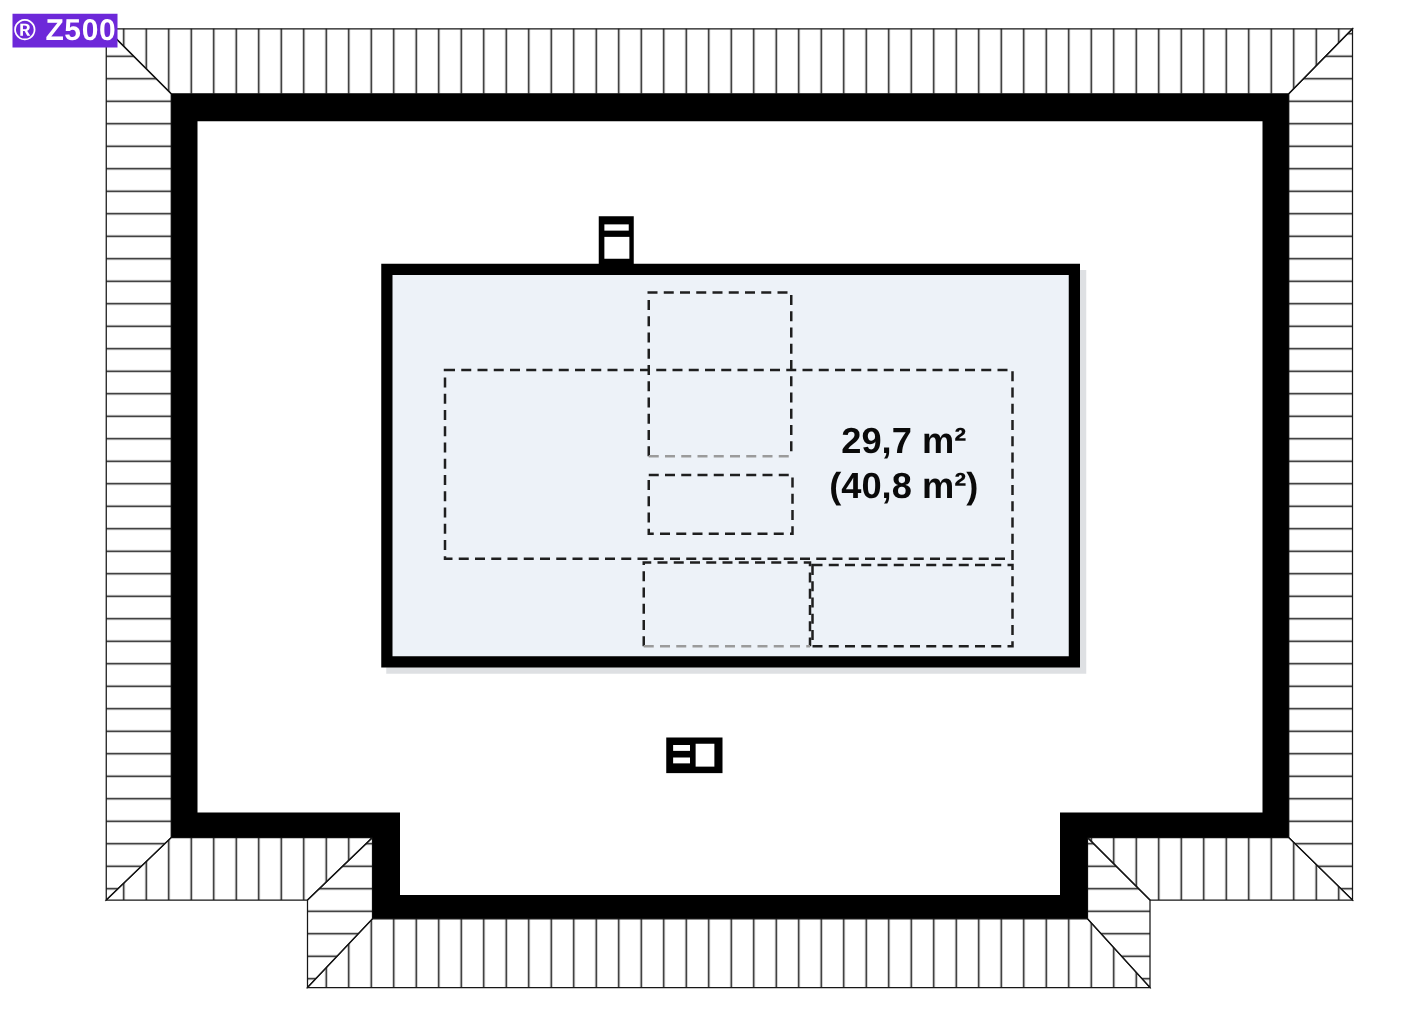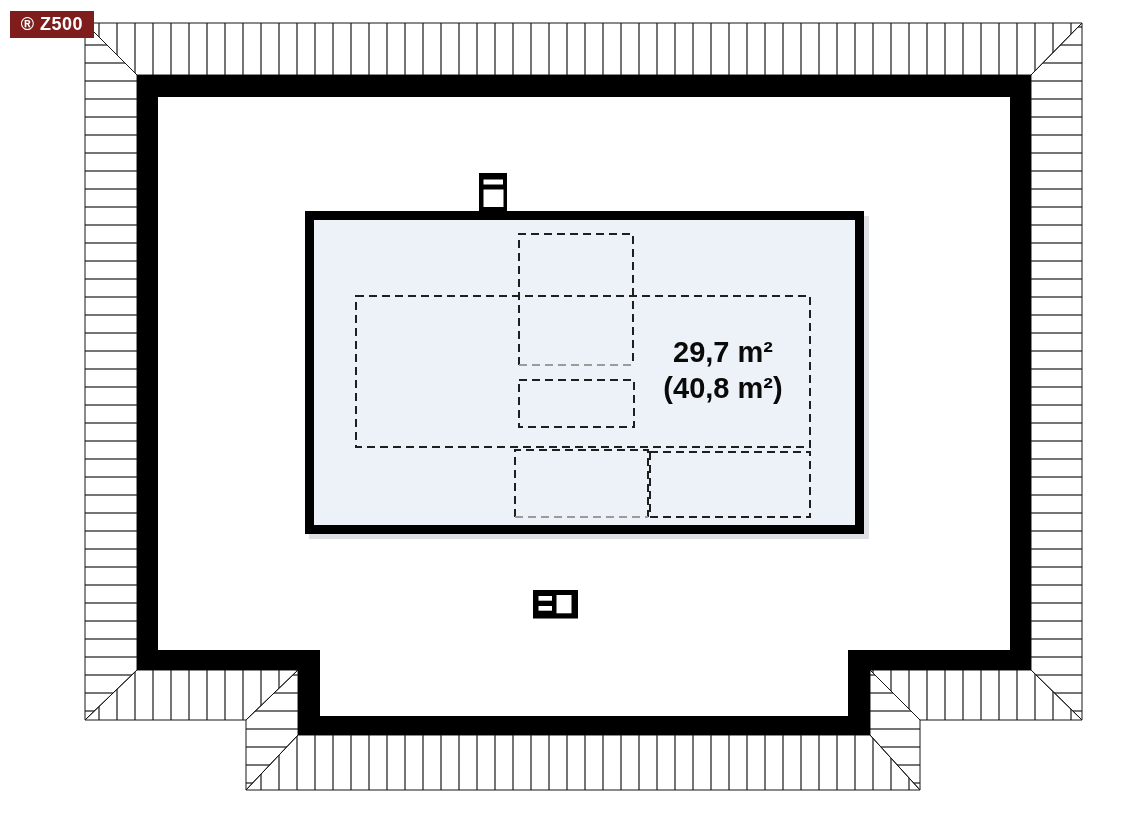--- a/index.html
+++ b/index.html
@@ -19,23 +19,23 @@
     position: absolute;
     left: 0;
     top: 0;
   }
   .brand-badge {
     position: absolute;
     left: 10px;
     top: 11px;
     width: 84px;
     height: 27px;
-    background: #7f1d1d;
+    background: #6d28d9;
     color: #ffffff;
-    font-size: 18px;
+    font-size: 24px;
     font-weight: bold;
     display: flex;
     align-items: center;
     justify-content: center;
     letter-spacing: 0.5px;
     z-index: 5;
   }
   .area-label {
     font-family: "Liberation Sans", sans-serif;
     font-weight: bold;

